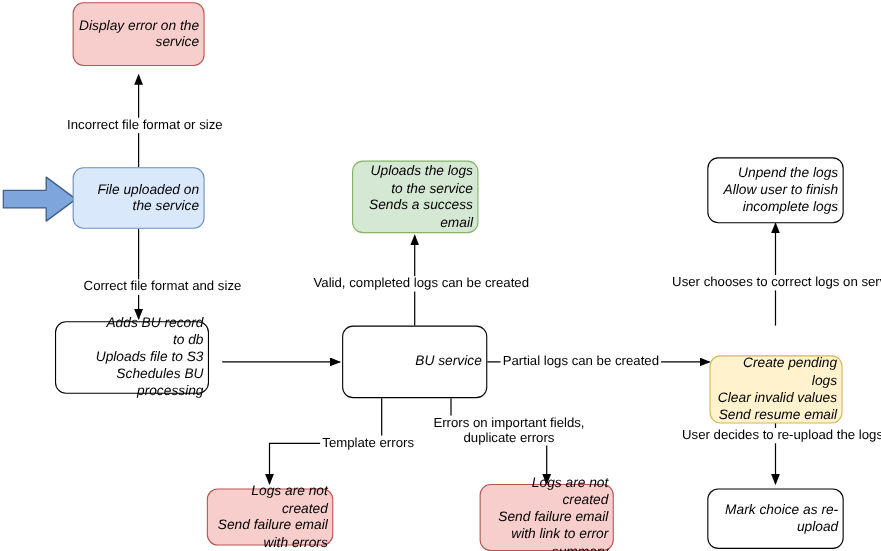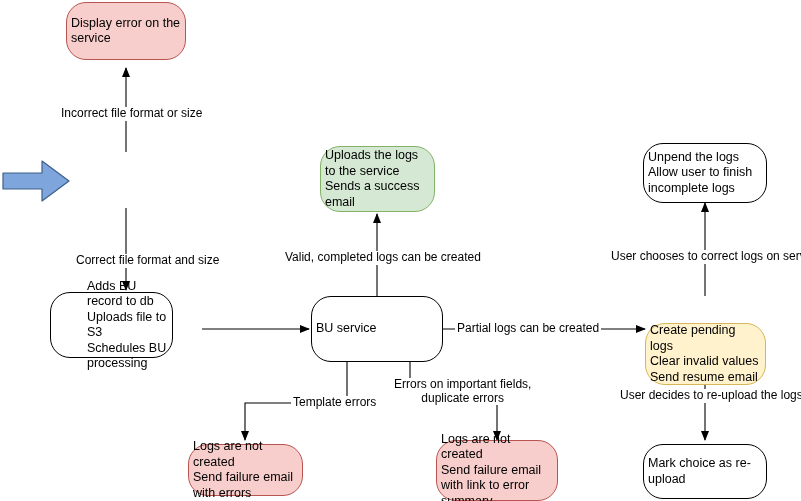--- a/index.html
+++ b/index.html
@@ -23,31 +23,32 @@
     left: 0;
     top: 0;
     width: 801px;
     height: 501px;
     pointer-events: none;
   }
   .node {
     position: absolute;
     box-sizing: border-box;
     border: 1px solid #000000;
-    border-radius: 20px;
+    border-radius: 10px;
     display: flex;
     align-items: center;
     justify-content: center;
-    text-align: left;
+    text-align: right;
     font-size: 12.5px;
     line-height: 15.5px;
     color: #000000;
     padding: 2px 4px;
     background: #ffffff;
     z-index: 2;
+    font-style: italic;
   }
   .node span { display: block; width: 100%; }
   .n-pink   { background: #f8cecc; border-color: #b85450; }
   .n-blue   { background: #dae8fc; border-color: #6c8ebf; }
   .n-green  { background: #d5e8d4; border-color: #82b366; }
   .n-yellow { background: #fff2cc; border-color: #d6b656; }
   .n-white  { background: #ffffff; border-color: #000000; }
 
   .edge-label {
     position: absolute;
@@ -99,22 +100,25 @@
   </svg>
 
   <svg class="block-arrow" style="left:2px; top:158px;" width="70" height="46" viewBox="0 0 70 46">
     <path d="M1,15 L40,15 L40,3 L67,23 L40,43 L40,31 L1,31 Z" fill="#7ea6dc" stroke="#3c5f8c" stroke-width="1.2" stroke-linejoin="round"></path>
   </svg>
 
   <div class="node n-pink" style="left:66px; top:2px; width:120px; height:58px;">
     <span>Display error on the service</span>
   </div>
 
+  <div class="node n-blue" style="left:66px; top:152px; width:120px; height:56px;">
+    <span>File uploaded on the service</span>
+  </div>
 
-  <div class="node n-white" style="left:50px; top:292px; width:123px; height:66px;padding-left:36px;">
+  <div class="node n-white" style="left:50px; top:292px; width:140px; height:66px;padding-left:36px;">
     <span>Adds BU record to db<br>Uploads file to S3<br>Schedules BU processing</span>
   </div>
 
   <div class="node n-white" style="left:311px; top:296px; width:132px; height:66px;">
     <span>BU service</span>
   </div>
 
   <div class="node n-green" style="left:320px; top:146px; width:115px; height:66px;">
     <span>Uploads the logs to the service<br>Sends a success email</span>
   </div>

